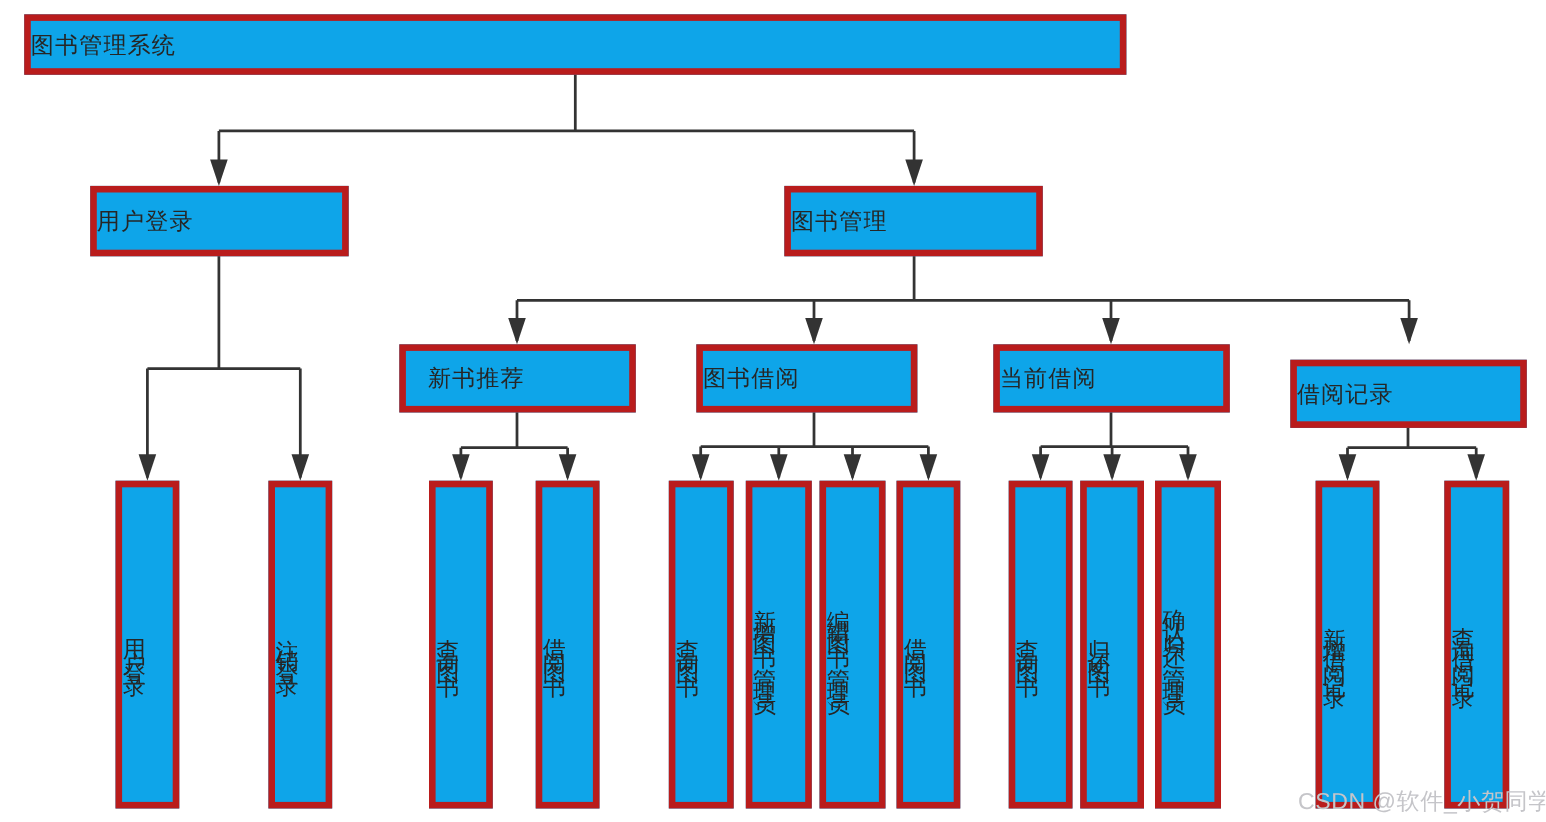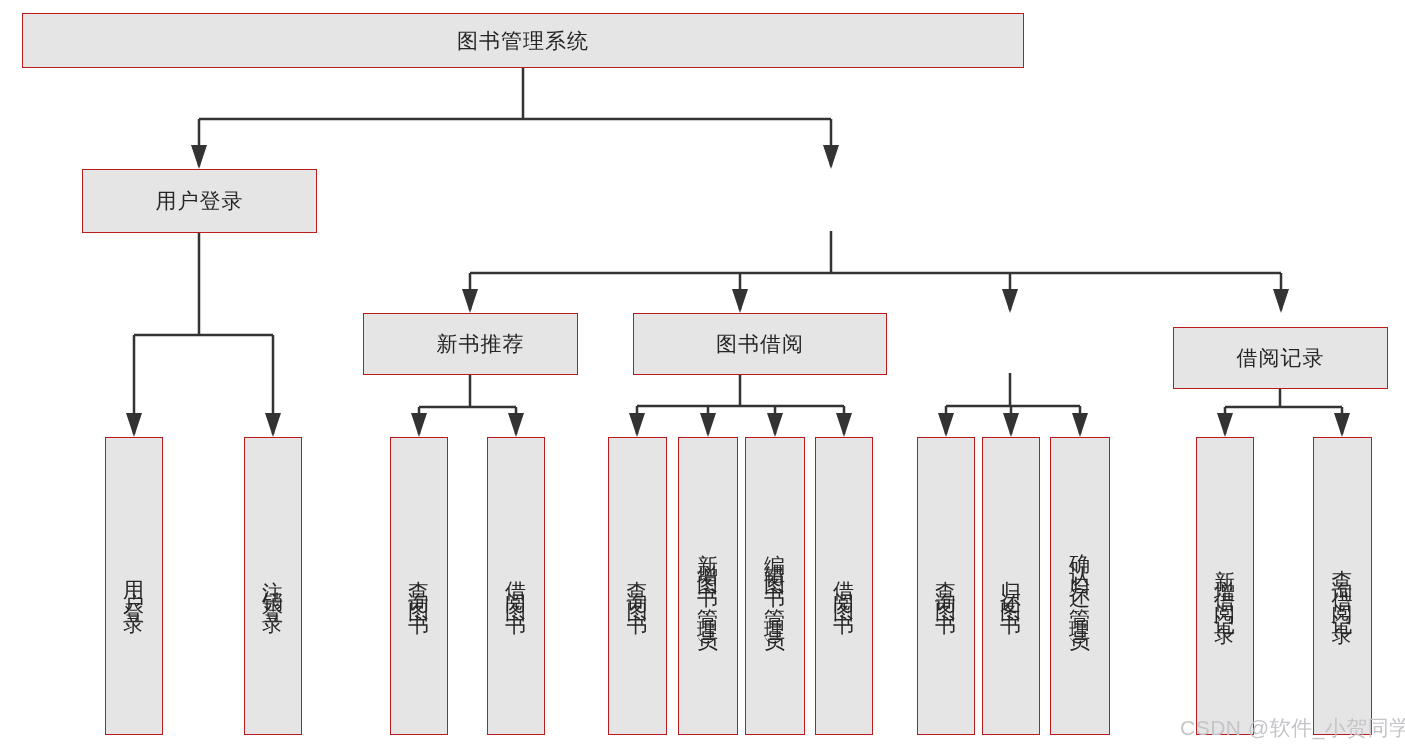--- a/index.html
+++ b/index.html
@@ -2,34 +2,34 @@
 <html><head>
 <meta charset="utf-8">
 <style>
   html,body{margin:0;padding:0;background:#ffffff;}
   .canvas{
     position:relative;width:1405px;height:747px;background:#ffffff;overflow:hidden;
     font-family:"Liberation Sans","DejaVu Sans",sans-serif;color:#262626;
   }
   .wires{position:absolute;left:0;top:0;width:1405px;height:747px;}
   .node{
-    position:absolute;background:#e5e5e5;border:1px solid #b91c1c;box-sizing:border-box;
-    display:flex;align-items:center;justify-content:center;
+    position:absolute;background:#0ea5e9;border:6px solid #b91c1c;box-sizing:border-box;
+    display:flex;align-items:center;
     font-size:21px;letter-spacing:1px;text-align:center;z-index:2;
   }
   .leaf .vtext{
     writing-mode:vertical-rl;text-orientation:mixed;
     font-size:21px;line-height:1;letter-spacing:11px;letter-spacing:11px;
   }
   
   #n-root      {left:22px;  top:13px;  width:1002px; height:55px;}
   #n-login     {left:82px;  top:169px; width:235px;  height:64px;}
   #n-bookmgmt  {left:713px; top:169px; width:235px;  height:64px;}
   #n-newbook   {left:363px; top:313px; width:215px;  height:62px;padding-left:20px;}
-  #n-borrow    {left:633px; top:313px; width:254px;  height:62px;}
+  #n-borrow    {left:633px; top:313px; width:201px;  height:62px;}
   #n-current   {left:903px; top:313px; width:215px;  height:62px;}
   #n-records   {left:1173px;top:327px; width:215px;  height:62px;}
   .leaf{top:437px;height:298px;}
   #l-userlogin {left:105px; width:58px;}
   #l-logout    {left:244px; width:58px;}
   #l-query1    {left:390px; width:58px;}
   #l-lend1     {left:487px; width:58px;}
   #l-query2    {left:608px; width:59px;}
   #l-addbook   {left:678px; width:60px;}
   #l-editbook  {left:745px; width:60px;}
@@ -89,26 +89,32 @@
     </g>
   </svg>
 
   <div class="node" id="n-root">
     <span>图书管理系统</span>
   </div>
 
   <div class="node" id="n-login">
     <span>用户登录</span>
   </div>
+  <div class="node" id="n-bookmgmt">
+    <span>图书管理</span>
+  </div>
 
   <div class="node" id="n-newbook">
     <span>新书推荐</span>
   </div>
   <div class="node" id="n-borrow">
     <span>图书借阅</span>
+  </div>
+  <div class="node" id="n-current">
+    <span>当前借阅</span>
   </div>
   <div class="node" id="n-records">
     <span>借阅记录</span>
   </div>
 
   <div class="node leaf" id="l-userlogin">
     <span class="vtext">用户登录</span>
   </div>
   <div class="node leaf" id="l-logout">
     <span class="vtext">注销登录</span>

